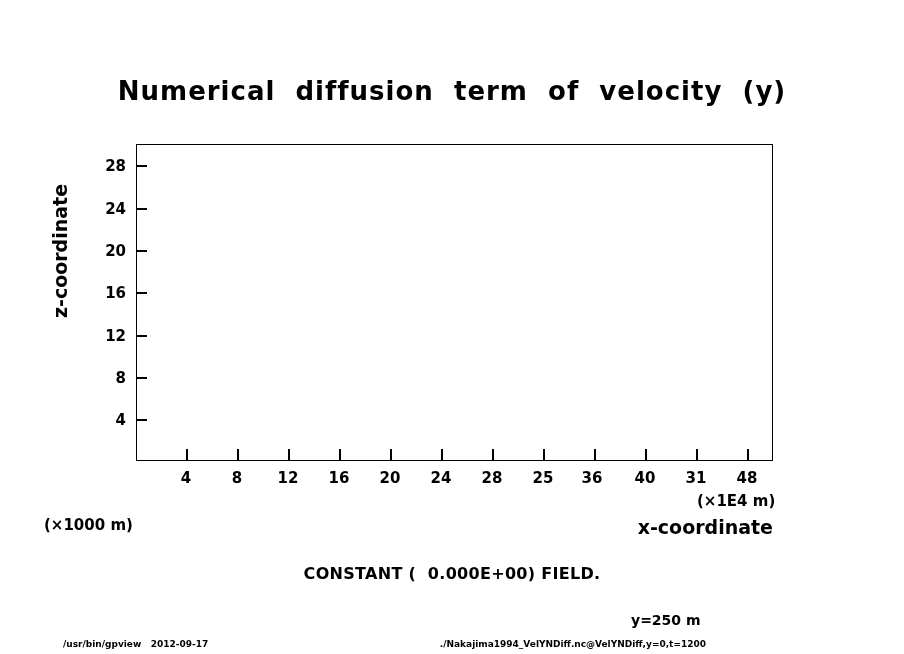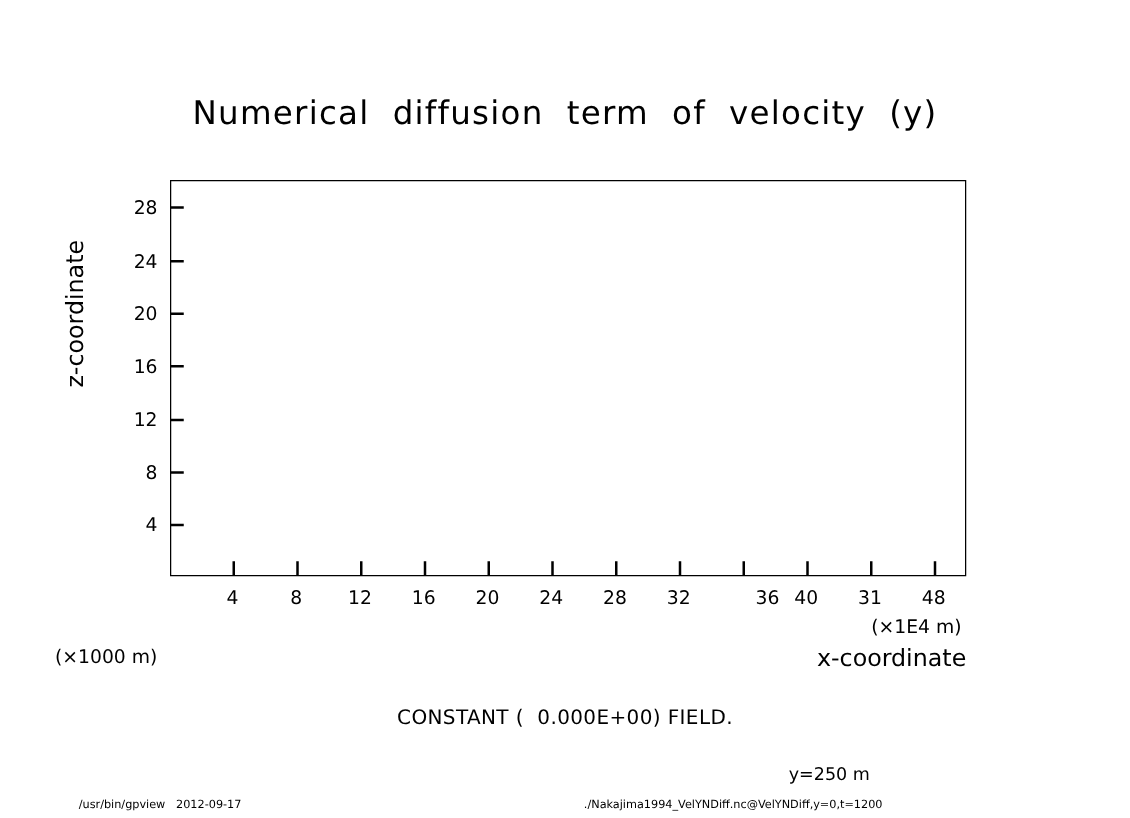--- a/index.html
+++ b/index.html
@@ -13,20 +13,21 @@
     position: relative;
     font-family: "DejaVu Sans", sans-serif;
     color: #000000;
     overflow: hidden;
   }
   #figure {
     position: absolute;
     left: 0; top: 0;
     width: 724px;
     height: 654px;
+    font-weight: bold;
   }
   .title {
     position: absolute;
     left: 0;
     top: 76px;
     width: 904px;
     text-align: center;
     font-size: 26px;
     letter-spacing: 1px;
     font-family: "DejaVu Sans", sans-serif;
@@ -178,22 +179,22 @@
     <div class="tick-y" style="left:136px; top:165px; width:11px;"></div>
   </div>
 
   <div class="xlab" style="left:186px; top:469px;">4</div>
   <div class="xlab" style="left:237px; top:469px;">8</div>
   <div class="xlab" style="left:288px; top:469px;">12</div>
   <div class="xlab" style="left:339px; top:469px;">16</div>
   <div class="xlab" style="left:390px; top:469px;">20</div>
   <div class="xlab" style="left:441px; top:469px;">24</div>
   <div class="xlab" style="left:492px; top:469px;">28</div>
-  <div class="xlab" style="left:543px; top:469px;">32</div>
-  <div class="xlab" style="left:614px; top:469px;">36</div>
+  <div class="xlab" style="left:543px; top:469px;">25</div>
+  <div class="xlab" style="left:592px; top:469px;">36</div>
   <div class="xlab" style="left:645px; top:469px;">40</div>
   <div class="xlab" style="left:696px; top:469px;">31</div>
   <div class="xlab" style="left:747px; top:469px;">48</div>
 
   <div class="ylab" style="left:90px; top:420px; width:36px;">4</div>
   <div class="ylab" style="left:90px; top:378px; width:36px;">8</div>
   <div class="ylab" style="left:90px; top:336px; width:36px;">12</div>
   <div class="ylab" style="left:90px; top:293px; width:36px;">16</div>
   <div class="ylab" style="left:90px; top:251px; width:36px;">20</div>
   <div class="ylab" style="left:90px; top:209px; width:36px;">24</div>

